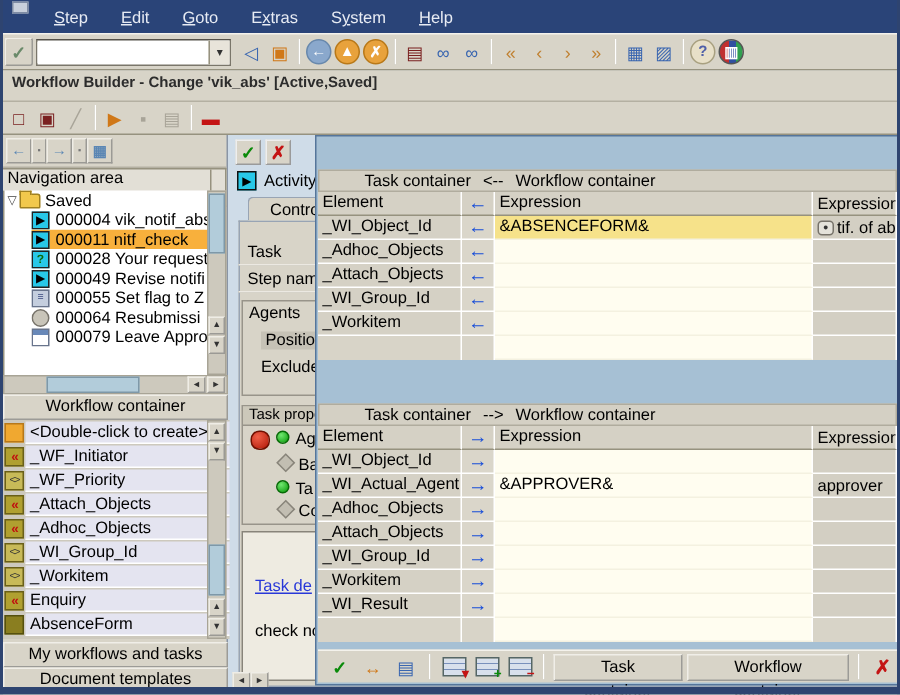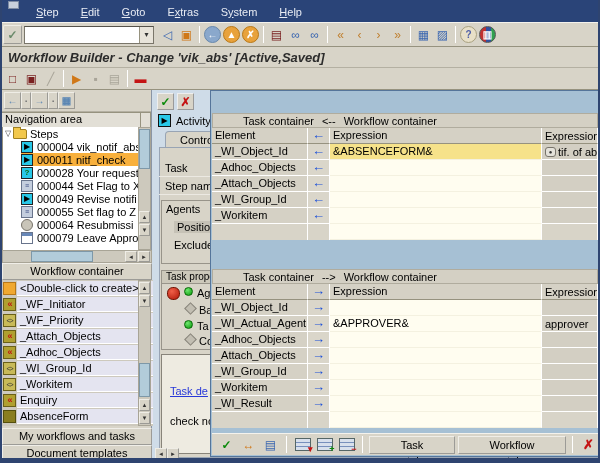--- a/index.html
+++ b/index.html
@@ -29,21 +29,21 @@
   .c-blue { background:#8aa8cc; border:1px solid #6888ac; }
   .c-or { background:#e8a23c; border:1px solid #b87818; }
   .g-or { color:#d07818; } .g-blue { color:#3a66b0; } .g-green { color:#0a8a0a; font-weight:bold; }
   .g-red { color:#c41414; font-weight:bold; } .g-dark { color:#7a2020; } .dis { color:#a8a498; }
   .g-page { color:#c08030; }
   .c-hel { background:#e8e0c8; color:#5060a8; border:1px solid #a8a080; }
   .c-cust { background:linear-gradient(90deg,#c03030 0 40%, #3050a0 40% 70%, #30a050 70%); color:#fff; border:1px solid #555; }
 
   
   .titlebar { position:absolute; left:0; top:47px; width:600px; height:21px; background:#d8d4c8; border-bottom:1px solid #b4b0a2; }
-  .app-title { position:absolute; left:8px; top:3px; font-size:13px; font-weight:bold; font-style:italic; color:#2c2c2c; }
+  .app-title { position:absolute; left:8px; top:3px; font-size:10px; font-weight:bold; color:#2c2c2c; }
 
   
   .toolbar2 { position:absolute; left:0; top:68px; width:600px; height:22px; background:#d8d4c8; border-bottom:1px solid #96927f; display:flex; align-items:center; padding-left:3px; }
 
   
   .left { position:absolute; left:2px; top:90px; width:150px; height:368px; background:#d8d4c8; border-right:1px solid #8a95a5; }
   .lt-toolbar { position:absolute; left:0; top:0; width:100%; height:22px; display:flex; align-items:center; padding-left:2px; border-bottom:1px solid #b4b0a2; }
   .sbtn { height:17px; min-width:17px; display:flex; align-items:center; justify-content:center; border:1px outset #efede6; background:#d8d4c8; font-size:10px; color:#5a86b4; font-weight:bold; }
   .sbtn.small { min-width:10px; font-size:6px; color:#777; }
   .nav-header { position:absolute; left:0; top:22px; width:100%; height:26px; background:#e2dfd6; border:1px solid #96927f; border-left:none; display:flex; }
@@ -210,21 +210,21 @@
         <div class="sbtn">▦</div>
       </div>
     <div class="nav-header">
       <span>Navigation area</span>
         <i></i>
     </div>
     <div class="tree" id="tree">
         <div class="trow">
           <div class="texp">▽</div>
           <div class="folder"></div>
-          <div>Steps</div>
+          <div>Saved</div>
         </div>
         <div class="trow">
           <div class="ind"></div>
           <div class="hl-wrap">
             <div class="ticon ti-activity">▶</div>
             <div class="tnum">000004</div>
             <div style="white-space: nowrap;">vik_notif_abs</div>
           </div>
         </div>
         <div class="trow sel">
@@ -234,28 +234,20 @@
             <div class="tnum">000011</div>
             <div style="white-space: nowrap;">nitf_check</div>
           </div>
         </div>
         <div class="trow">
           <div class="ind"></div>
           <div class="hl-wrap">
             <div class="ticon ti-decision">?</div>
             <div class="tnum">000028</div>
             <div style="white-space: nowrap;">Your request</div>
-          </div>
-        </div>
-        <div class="trow">
-          <div class="ind"></div>
-          <div class="hl-wrap">
-            <div class="ticon ti-contop">≡</div>
-            <div class="tnum">000044</div>
-            <div style="white-space: nowrap;">Set Flag to X</div>
           </div>
         </div>
         <div class="trow">
           <div class="ind"></div>
           <div class="hl-wrap">
             <div class="ticon ti-activity">▶</div>
             <div class="tnum">000049</div>
             <div style="white-space: nowrap;">Revise notifi</div>
           </div>
         </div>

